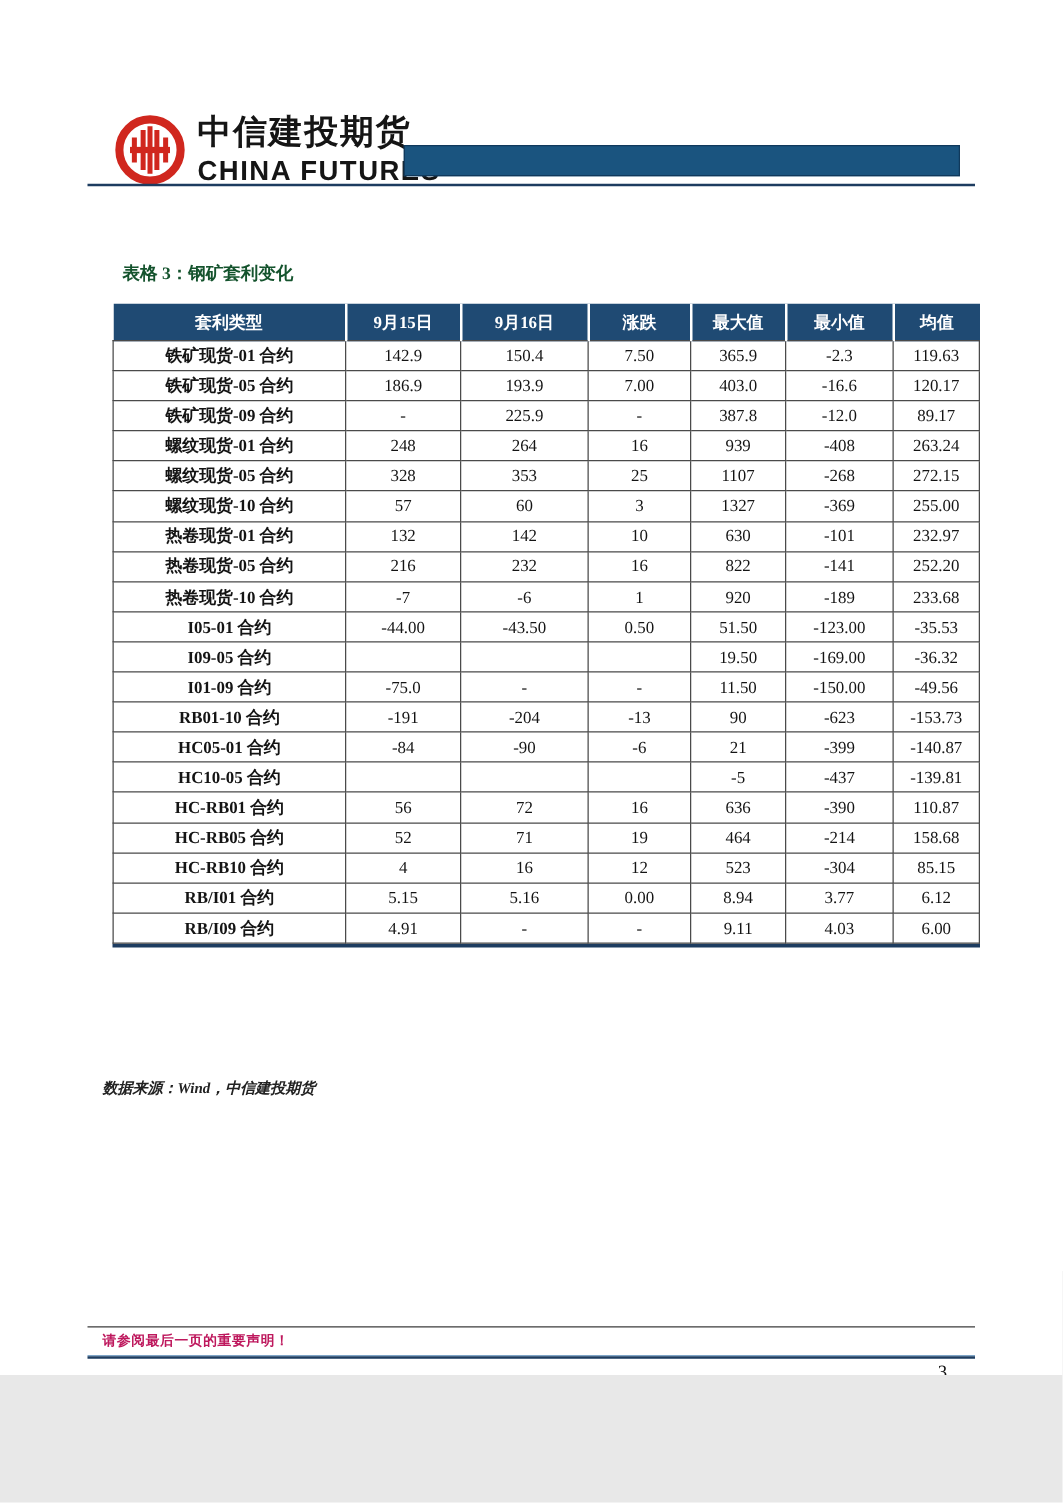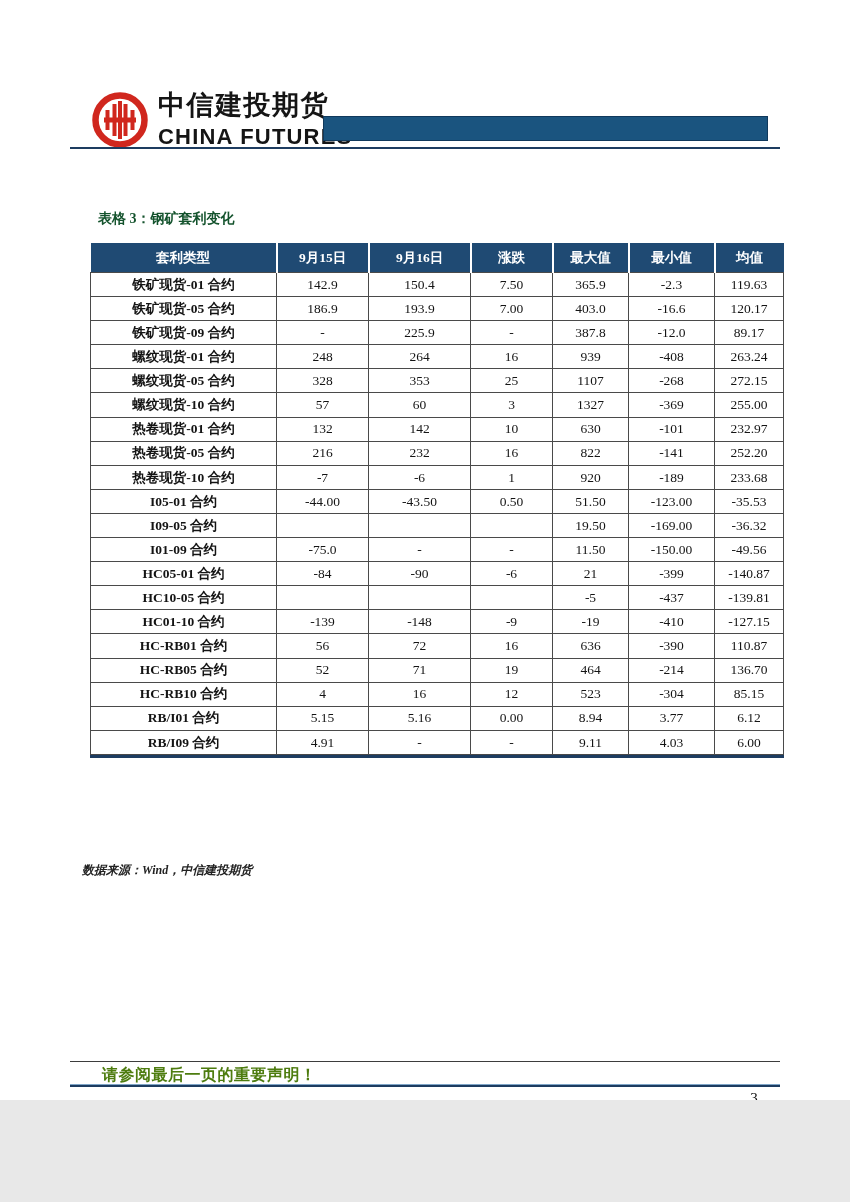--- a/index.html
+++ b/index.html
@@ -26,21 +26,21 @@
   td{
     border:1px solid #4a4a4a;font-size:13.5px;height:23.1px;padding:0;
     text-align:center;vertical-align:middle;line-height:1;color:#141414;
     overflow:hidden;white-space:nowrap;
   }
   td.rowlabel{font-weight:bold;}
   
   .source-note{position:absolute;left:82px;top:862px;font-size:12px;font-weight:bold;font-style:italic;color:#222;}
   
   .footer-line-top{position:absolute;left:70px;top:1061px;width:710px;height:1px;background:#3d3d3d;}
-  .disclaimer{position:absolute;left:82px;top:1065px;font-size:16px;font-weight:bold;letter-spacing:0.5px;color:#4d7c0f;margin-left:20px;}
+  .disclaimer{position:absolute;left:82px;top:1065px;font-size:11px;font-weight:bold;letter-spacing:0.5px;color:#be185d;}
   .footer-line-light{position:absolute;left:70px;top:1084px;width:710px;height:1px;background:#7fa5c7;}
   .footer-line-dark{position:absolute;left:70px;top:1085px;width:710px;height:2px;background:#1d3c60;}
   .page-number{position:absolute;left:742px;top:1090px;width:24px;text-align:center;font-size:15px;color:#111;}
 </style>
 </head>
 <body>
 
 <div class="page">
 
   <div class="logo-circle">
@@ -192,63 +192,63 @@
           <tr>
             <td class="rowlabel">I01-09 合约</td>
             <td>-75.0</td>
             <td>-</td>
             <td>-</td>
             <td>11.50</td>
             <td>-150.00</td>
             <td>-49.56</td>
           </tr>
           <tr>
+            <td class="rowlabel">RB01-10 合约</td>
+            <td>-191</td>
+            <td>-204</td>
+            <td>-13</td>
+            <td>90</td>
+            <td>-623</td>
+            <td>-153.73</td>
+          </tr>
+          <tr>
             <td class="rowlabel">HC05-01 合约</td>
             <td>-84</td>
             <td>-90</td>
             <td>-6</td>
             <td>21</td>
             <td>-399</td>
             <td>-140.87</td>
           </tr>
           <tr>
             <td class="rowlabel">HC10-05 合约</td>
             <td></td>
             <td></td>
             <td></td>
             <td>-5</td>
             <td>-437</td>
             <td>-139.81</td>
           </tr>
           <tr>
-            <td class="rowlabel">HC01-10 合约</td>
-            <td>-139</td>
-            <td>-148</td>
-            <td>-9</td>
-            <td>-19</td>
-            <td>-410</td>
-            <td>-127.15</td>
-          </tr>
-          <tr>
             <td class="rowlabel">HC-RB01 合约</td>
             <td>56</td>
             <td>72</td>
             <td>16</td>
             <td>636</td>
             <td>-390</td>
             <td>110.87</td>
           </tr>
           <tr>
             <td class="rowlabel">HC-RB05 合约</td>
             <td>52</td>
             <td>71</td>
             <td>19</td>
             <td>464</td>
             <td>-214</td>
-            <td>136.70</td>
+            <td>158.68</td>
           </tr>
           <tr>
             <td class="rowlabel">HC-RB10 合约</td>
             <td>4</td>
             <td>16</td>
             <td>12</td>
             <td>523</td>
             <td>-304</td>
             <td>85.15</td>
           </tr>

